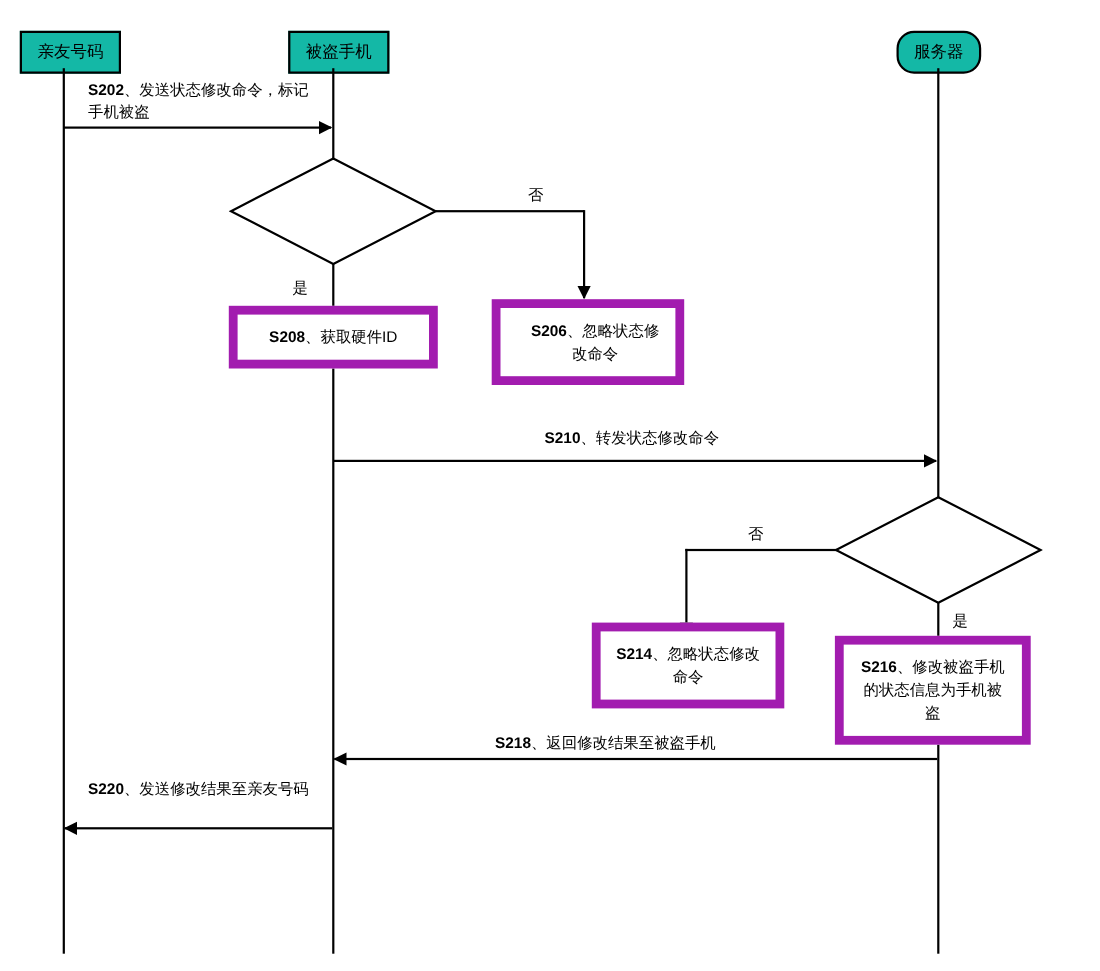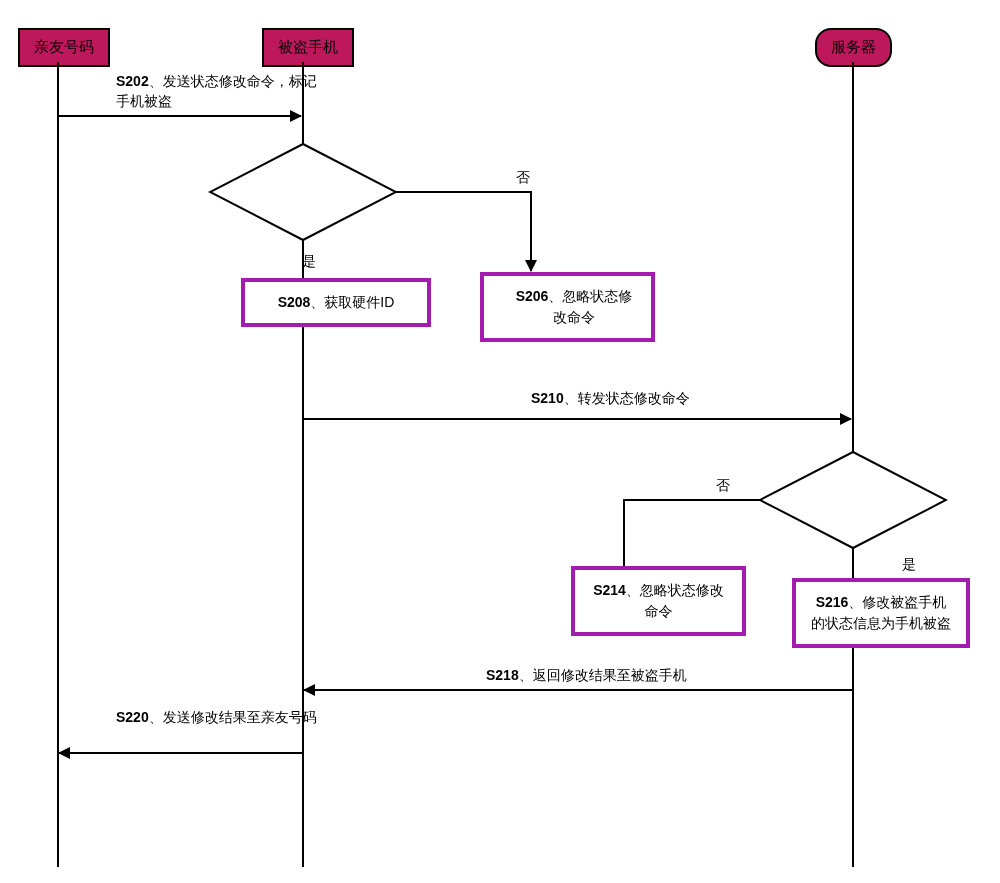--- a/index.html
+++ b/index.html
@@ -11,34 +11,33 @@
       font-family: "SimSun", "Microsoft YaHei", sans-serif;
       background: white;
       width: 1000px;
       height: 883px;
       position: relative;
     }
     .actor-box {
       position: absolute;
       border: 2px solid black;
       padding: 8px 14px;
-      background: #be185d;
+      background: #14b8a6;
       font-size: 15px;
       text-align: center;
     }
     .lifeline {
       position: absolute;
       width: 2px;
       background: black;
     }
     .label {
       position: absolute;
       font-size: 14px;
       line-height: 1.4;
-      margin-left: 36px;
     }
     .bold {
       font-weight: bold;
     }
     .arrow {
       position: absolute;
       height: 2px;
       background: black;
     }
     .arrow::after {
@@ -56,27 +55,26 @@
       border-left: none;
       border-right: 12px solid black;
     }
     .hline {
       position: absolute;
       height: 2px;
       background: black;
     }
     .rect-box {
       position: absolute;
-      border: 4px solid #a21caf;
+      border: 8px solid #a21caf;
       background: white;
       padding: 10px 14px;
       font-size: 14px;
       text-align: center;
       line-height: 1.5;
-      margin-left: 33px;
     }
     .diamond {
       position: absolute;
       width: 190px;
       height: 100px;
     }
     .diamond svg {
       position: absolute;
       top: 0;
       left: 0;

